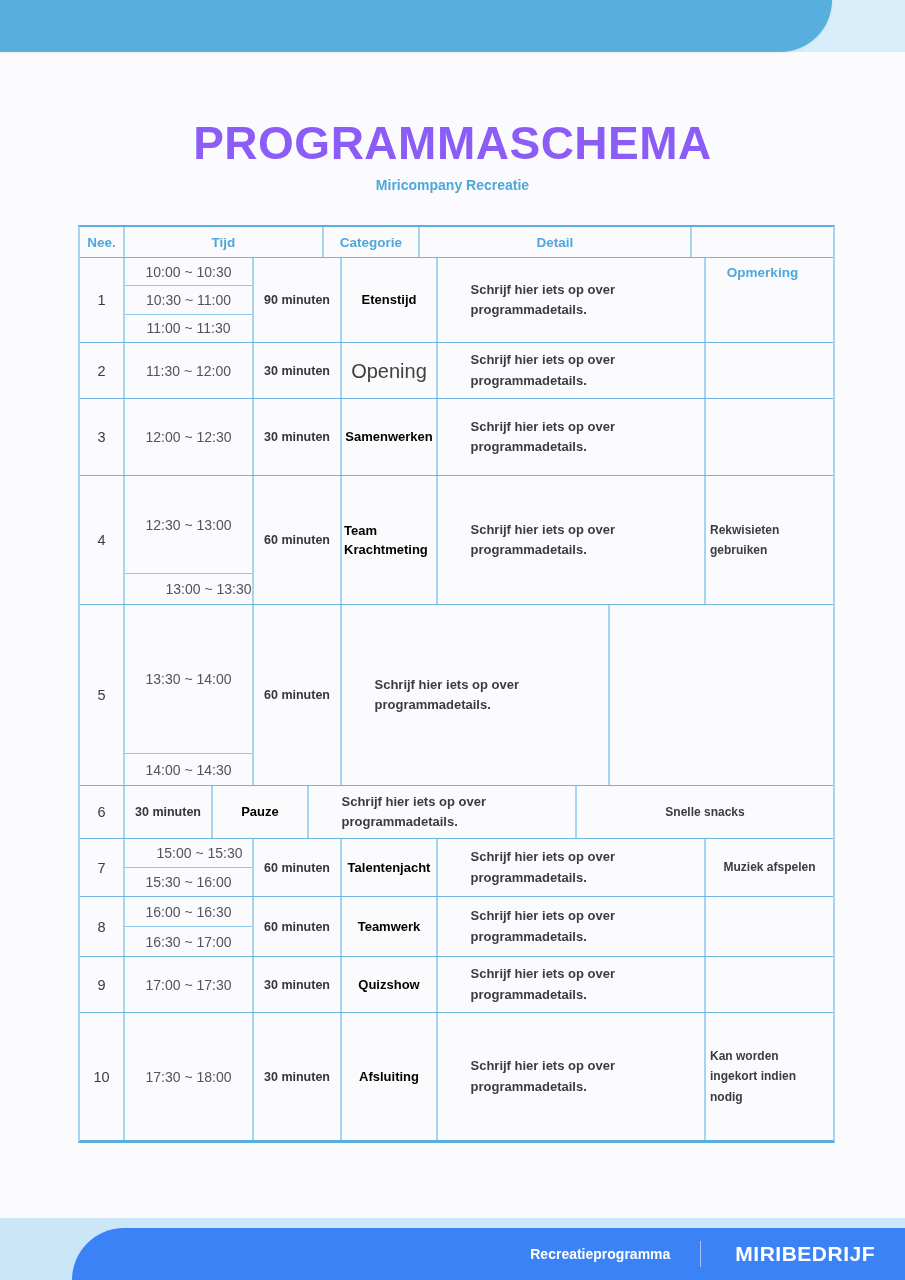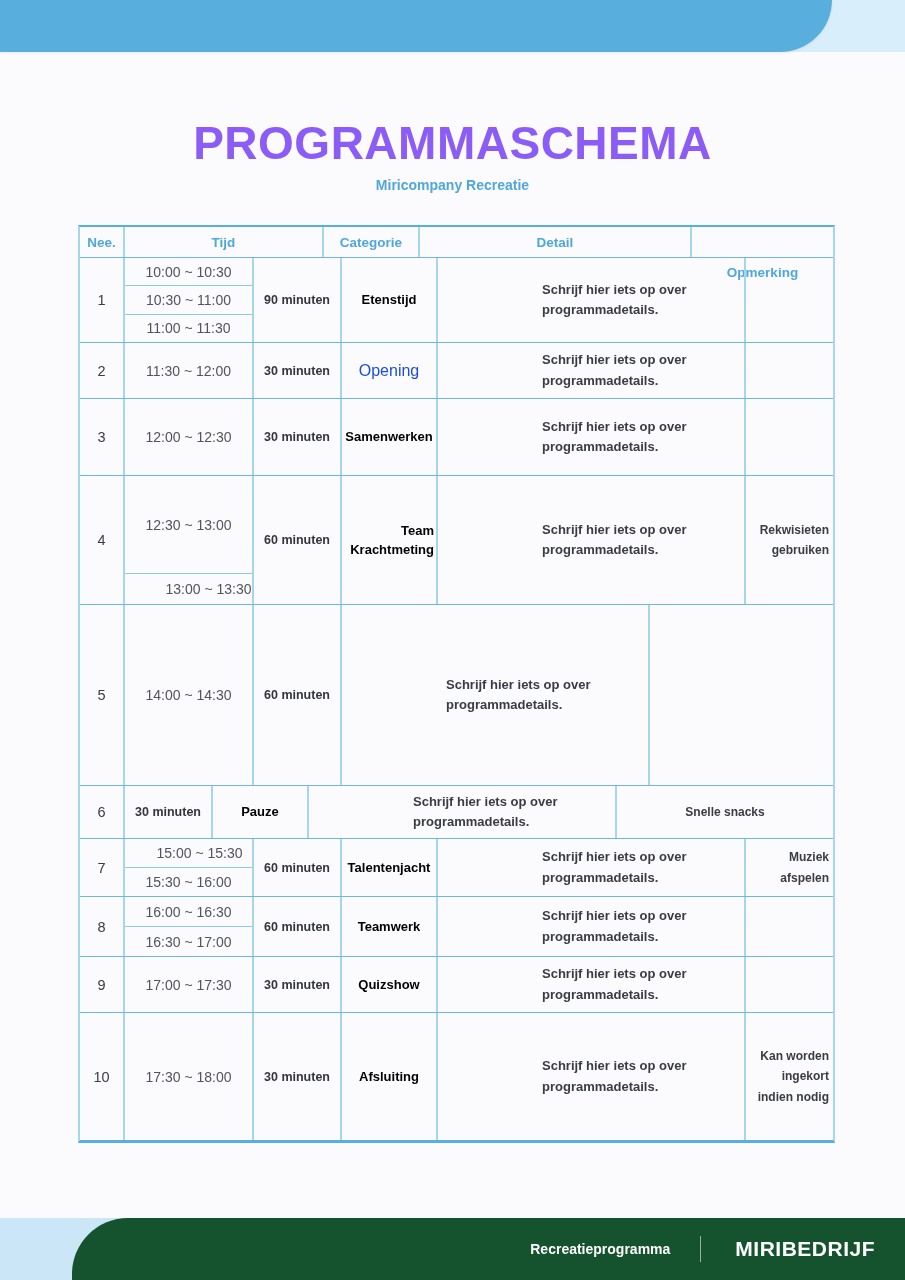--- a/index.html
+++ b/index.html
@@ -28,40 +28,40 @@
            font-size:13.5px; font-weight:bold; color:#4fa7db;
            border-right:2px solid #a5d6ef; }
   .hcell:last-child { border-right:none;margin-top:45px; }
   .h-nr   { width:45px; }
   .h-tijd { width:199px; }
   .h-cat  { width:96px; }
   .h-det  { width:272px; }
   .h-note { flex:1; }
   .row { display:flex; border-bottom:1px solid #6fb7e1; }
   .row:last-child { border-bottom:none; }
-  .cell { display:flex; align-items:center; justify-content:center; text-align:right;
+  .cell { display:flex; align-items:center; justify-content:center; text-align:left;
           border-right:2px solid #a5d6ef; color:#3a3c44; }
   .cell:last-child { border-right:none; }
   .c-nr   { width:45px;  font-size:14.5px; }
   .c-time { width:129px; flex-direction:column; align-items:stretch; }
   .tcell  { display:flex; align-items:center; justify-content:center; flex-basis:0;
             font-size:14px; color:#51545d; }
   .tcell + .tcell { border-top:1px solid #8cc9ec; }
   .c-dur  { width:88px;  font-size:12.5px; font-weight:bold; color:#33363d; padding:0 1px; }
   .c-cat  { width:96px;  font-size:13px; font-weight:bold; color:#000000;
             padding:0 2px; line-height:1.5; overflow-wrap:break-word; }
-  .c-cat.light { font-weight:400; font-size:16px; color:#1d4ed8; }
-  .c-det  { width:308px; justify-content:flex-end; text-align:left; padding-left:1px; }
+  .c-cat.light { font-weight:400; font-size:20px; color:#404040; }
+  .c-det  { width:268px; justify-content:center; text-align:left; padding-left:1px; }
   .det-text { width:202px; font-size:13px; font-weight:bold; color:#3a3c44; line-height:1.55; }
   .c-note { flex:1; font-size:12px; font-weight:bold; color:#3a3c44;
             padding:0 4px; line-height:1.7; }
   
   .footer-strip { position:absolute; bottom:0; left:0; width:100%; height:62px; background:#cbe7f7; }
-  .footer-dark  { position:absolute; bottom:0; left:72px; right:0; height:62px;
-                  background:#14532d; border-top-left-radius:56px;
+  .footer-dark  { position:absolute; bottom:0; left:72px; right:0; height:52px;
+                  background:#3b82f6; border-top-left-radius:56px;
                   display:flex; align-items:center; justify-content:flex-end;
                   padding-right:30px; color:#ffffff; }
   .footer-label { font-size:14px; font-weight:bold; }
   .vdiv { width:1px; height:26px; background:rgba(255,255,255,.55); margin:0 34px 0 30px; }
   .footer-brand { font-size:21px; font-weight:bold; letter-spacing:.5px; }
 </style>
 </head>
 <body>
 
 <div class="page">
@@ -128,20 +128,21 @@
           <div class="cell c-dur">60 minuten</div>
           <div class="cell c-cat">Team Krachtmeting</div>
           <div class="cell c-det">
             <p class="det-text">Schrijf hier iets op over programmadetails.</p>
           </div>
           <div class="cell c-note">Rekwisieten gebruiken</div>
         </div>
         <div class="row" style="height: 181px;">
           <div class="cell c-nr">5</div>
           <div class="cell c-time">
+            <div class="tcell" style="flex-grow: 150;">13:30 ~ 14:00</div>
             <div class="tcell" style="flex-grow: 31;">14:00 ~ 14:30</div>
           </div>
           <div class="cell c-dur">60 minuten</div>
           <div class="cell c-det">
             <p class="det-text">Schrijf hier iets op over programmadetails.</p>
           </div>
           <div class="cell c-note"></div>
         </div>
         <div class="row" style="height: 53px;">
           <div class="cell c-nr">6</div>

